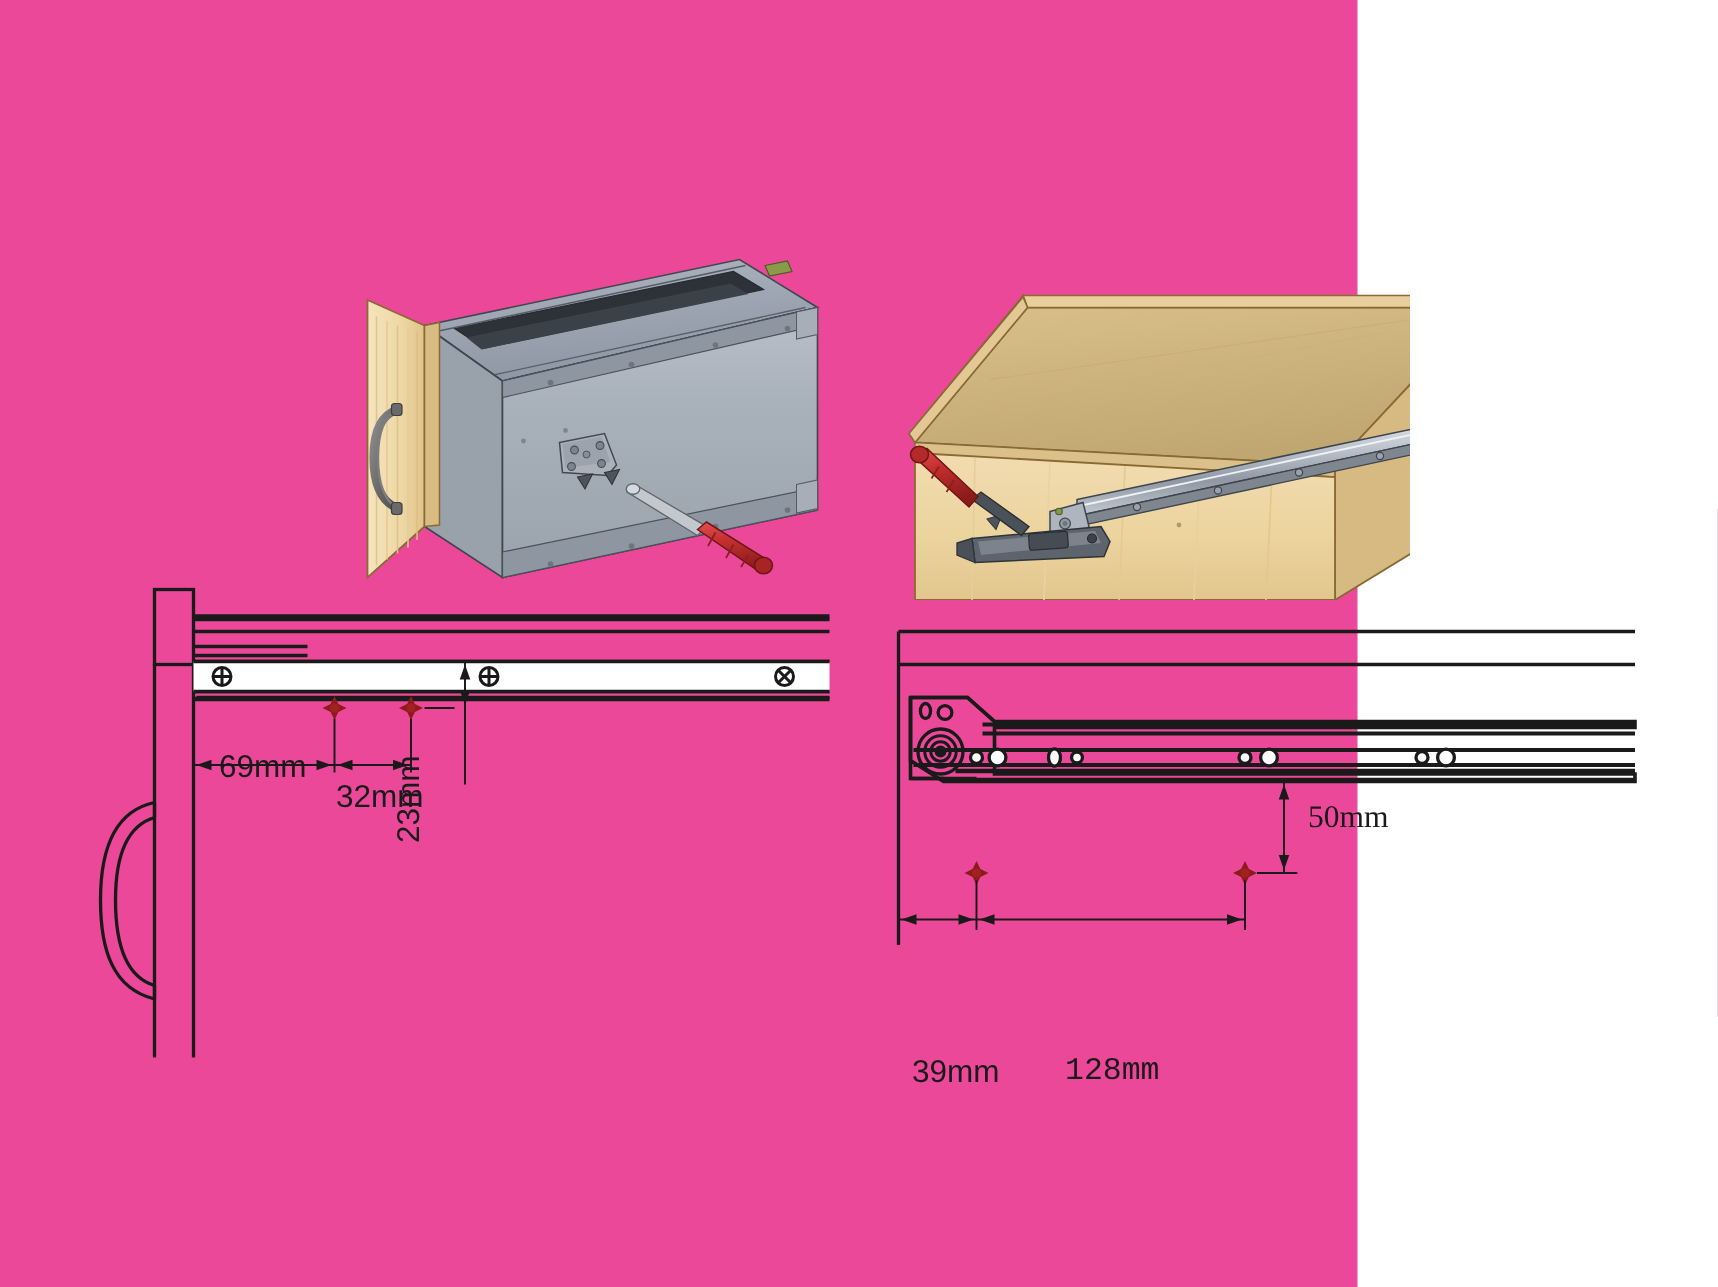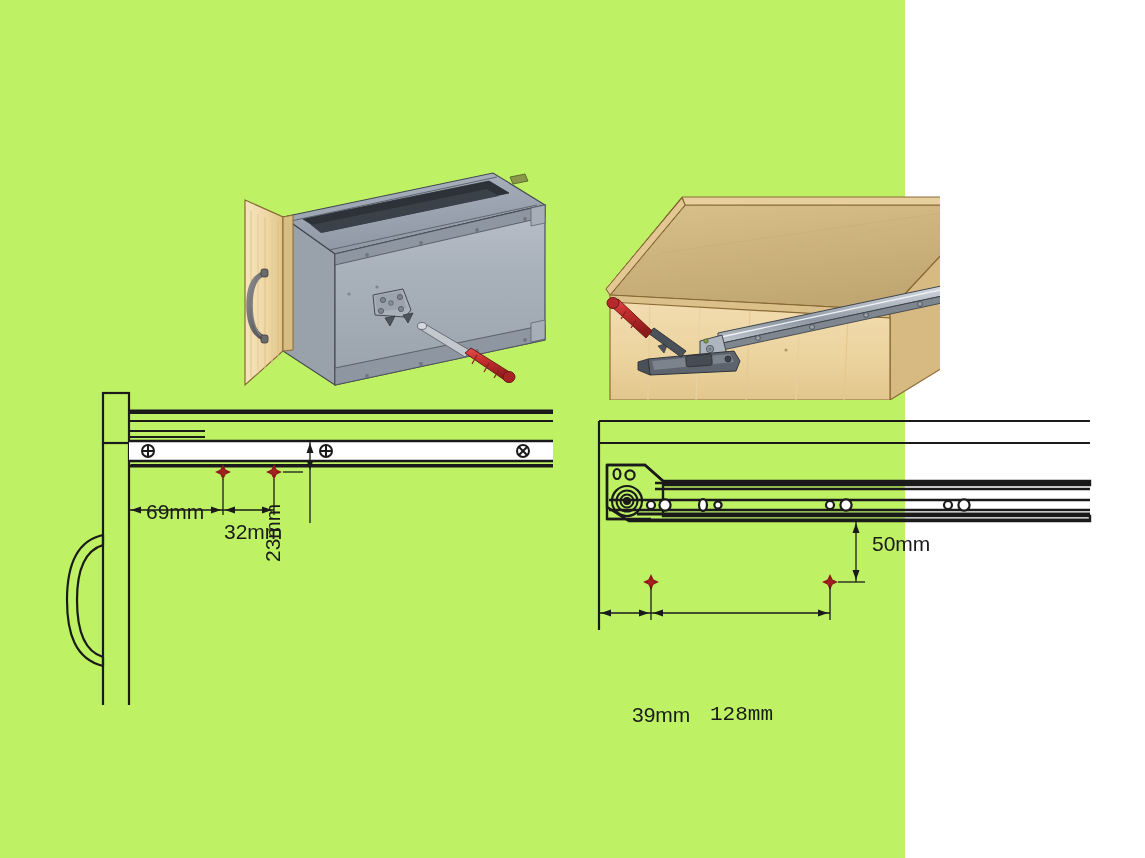--- a/index.html
+++ b/index.html
@@ -12,21 +12,21 @@
     height: 858px;
     font-family: "Liberation Sans", sans-serif;
     overflow: hidden;
     position: relative;
   }
   #sheet {
     position: absolute;
     left: 0; top: 0;
     width: 905px;
     height: 858px;
-    background: #bef264;
+    background: #ec4899;
   }
   .panel {
     position: absolute;
   }
   svg { display: block; }
   .dimtext {
     position: absolute;
     font-family: "Liberation Sans", sans-serif;
     font-size: 21px;
     color: #1a1a1a;
@@ -439,17 +439,17 @@
       </g>
       <g fill="#1a1a1a">
         <polygon points="16,198 26,194.5 26,201.5"></polygon>
         <polygon points="64,198 54,194.5 54,201.5"></polygon>
         <polygon points="68,198 78,194.5 78,201.5"></polygon>
         <polygon points="243,198 233,194.5 233,201.5"></polygon>
       </g>
     </svg>
   </div>
 
-  <span class="dimtext" style="left:872px; top:532px;">50mm</span>
-  <span class="dimtext" style="left:632px; top:703px;">39mm</span>
+  <span class="dimtext" style="left:872px; top:532px;font-family:Liberation Serif, serif;">50mm</span>
+  <span class="dimtext" style="left:608px; top:703px;">39mm</span>
   <span class="dimtext" style="left:710px; top:703px;font-family:Liberation Mono, monospace;">128mm</span>
 
 </div>
 
 </body></html>

